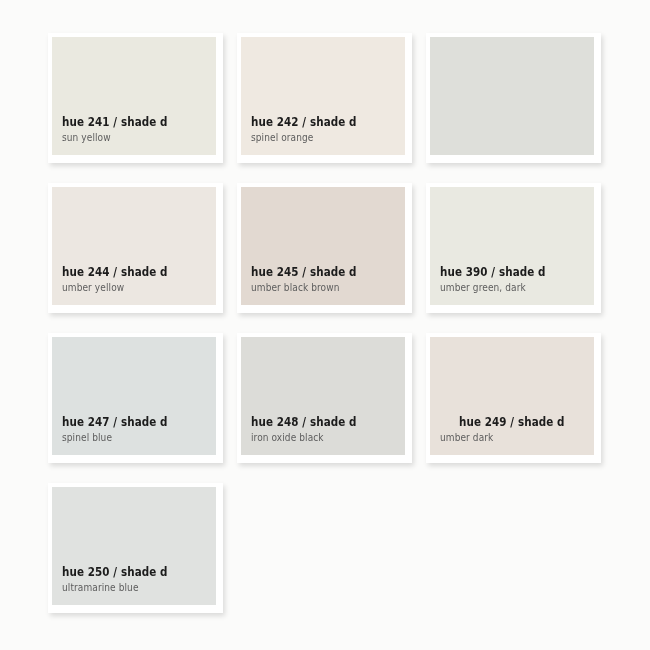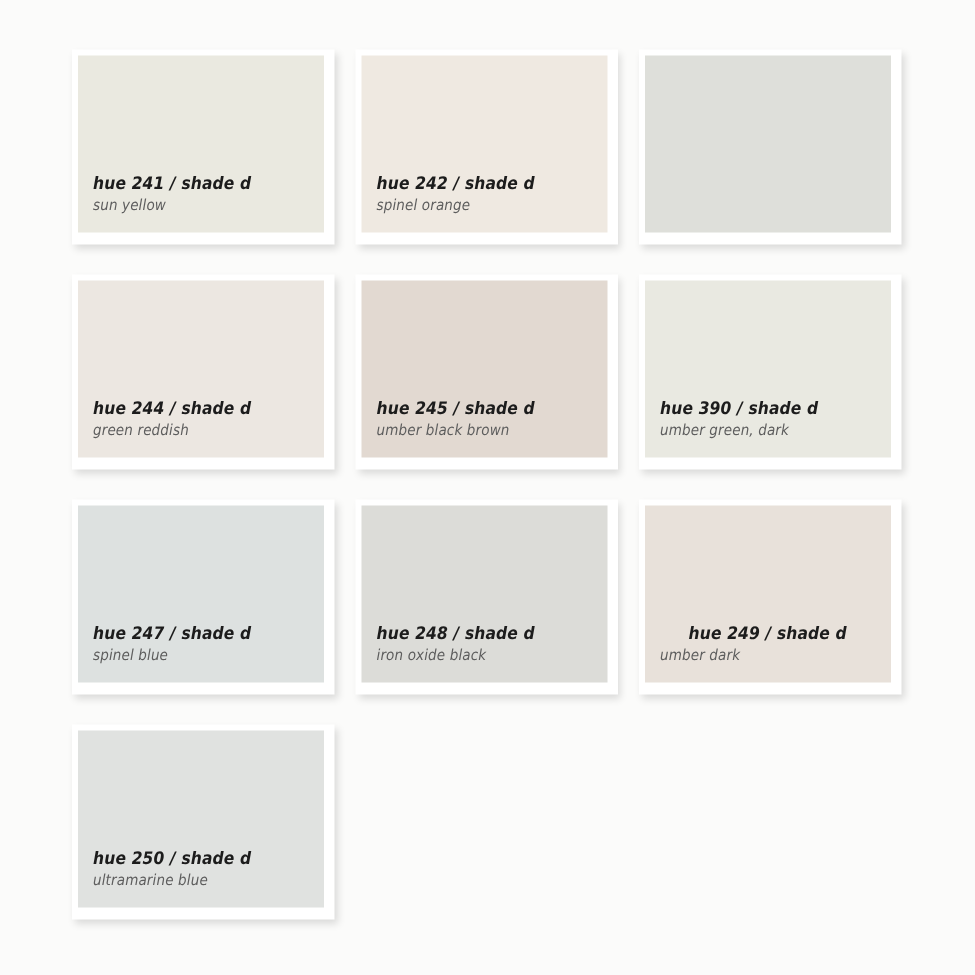--- a/index.html
+++ b/index.html
@@ -18,21 +18,20 @@
   #palette-grid {
     position: absolute;
     left: 48px;
     top: 33px;
     width: 566px;
     display: grid;
     grid-template-columns: repeat(3, 175px);
     grid-auto-rows: 130px;
     column-gap: 14px;
     row-gap: 20px;
-    font-style: italic;
   }
 
   .swatch-card {
     position: relative;
     width: 175px;
     height: 130px;
     background: #ffffff;
     padding: 5px 5px 5px 5px;
     box-sizing: border-box;
     box-shadow: 2px 3px 5px rgba(0,0,0,0.13);
@@ -97,21 +96,21 @@
   </div>
 
   <div class="swatch-card" style="background-color: rgb(255, 255, 255);">
     <div class="swatch-fill" style="background-color: rgb(222, 223, 218);"></div>
   </div>
 
   <div class="swatch-card" style="background-color: rgb(255, 255, 255);">
     <div class="swatch-fill" style="background-color: rgb(236, 231, 225);"></div>
     <div class="swatch-text">
       <span class="swatch-code" style="color: rgb(28, 28, 28);">hue 244 / shade d</span>
-      <span class="swatch-name" style="color: rgb(93, 93, 93);">green reddish</span>
+      <span class="swatch-name" style="color: rgb(93, 93, 93);">umber yellow</span>
     </div>
   </div>
 
   <div class="swatch-card" style="background-color: rgb(255, 255, 255);">
     <div class="swatch-fill" style="background-color: rgb(226, 217, 209);"></div>
     <div class="swatch-text">
       <span class="swatch-code" style="color: rgb(28, 28, 28);">hue 245 / shade d</span>
       <span class="swatch-name" style="color: rgb(93, 93, 93);">umber black brown</span>
     </div>
   </div>

